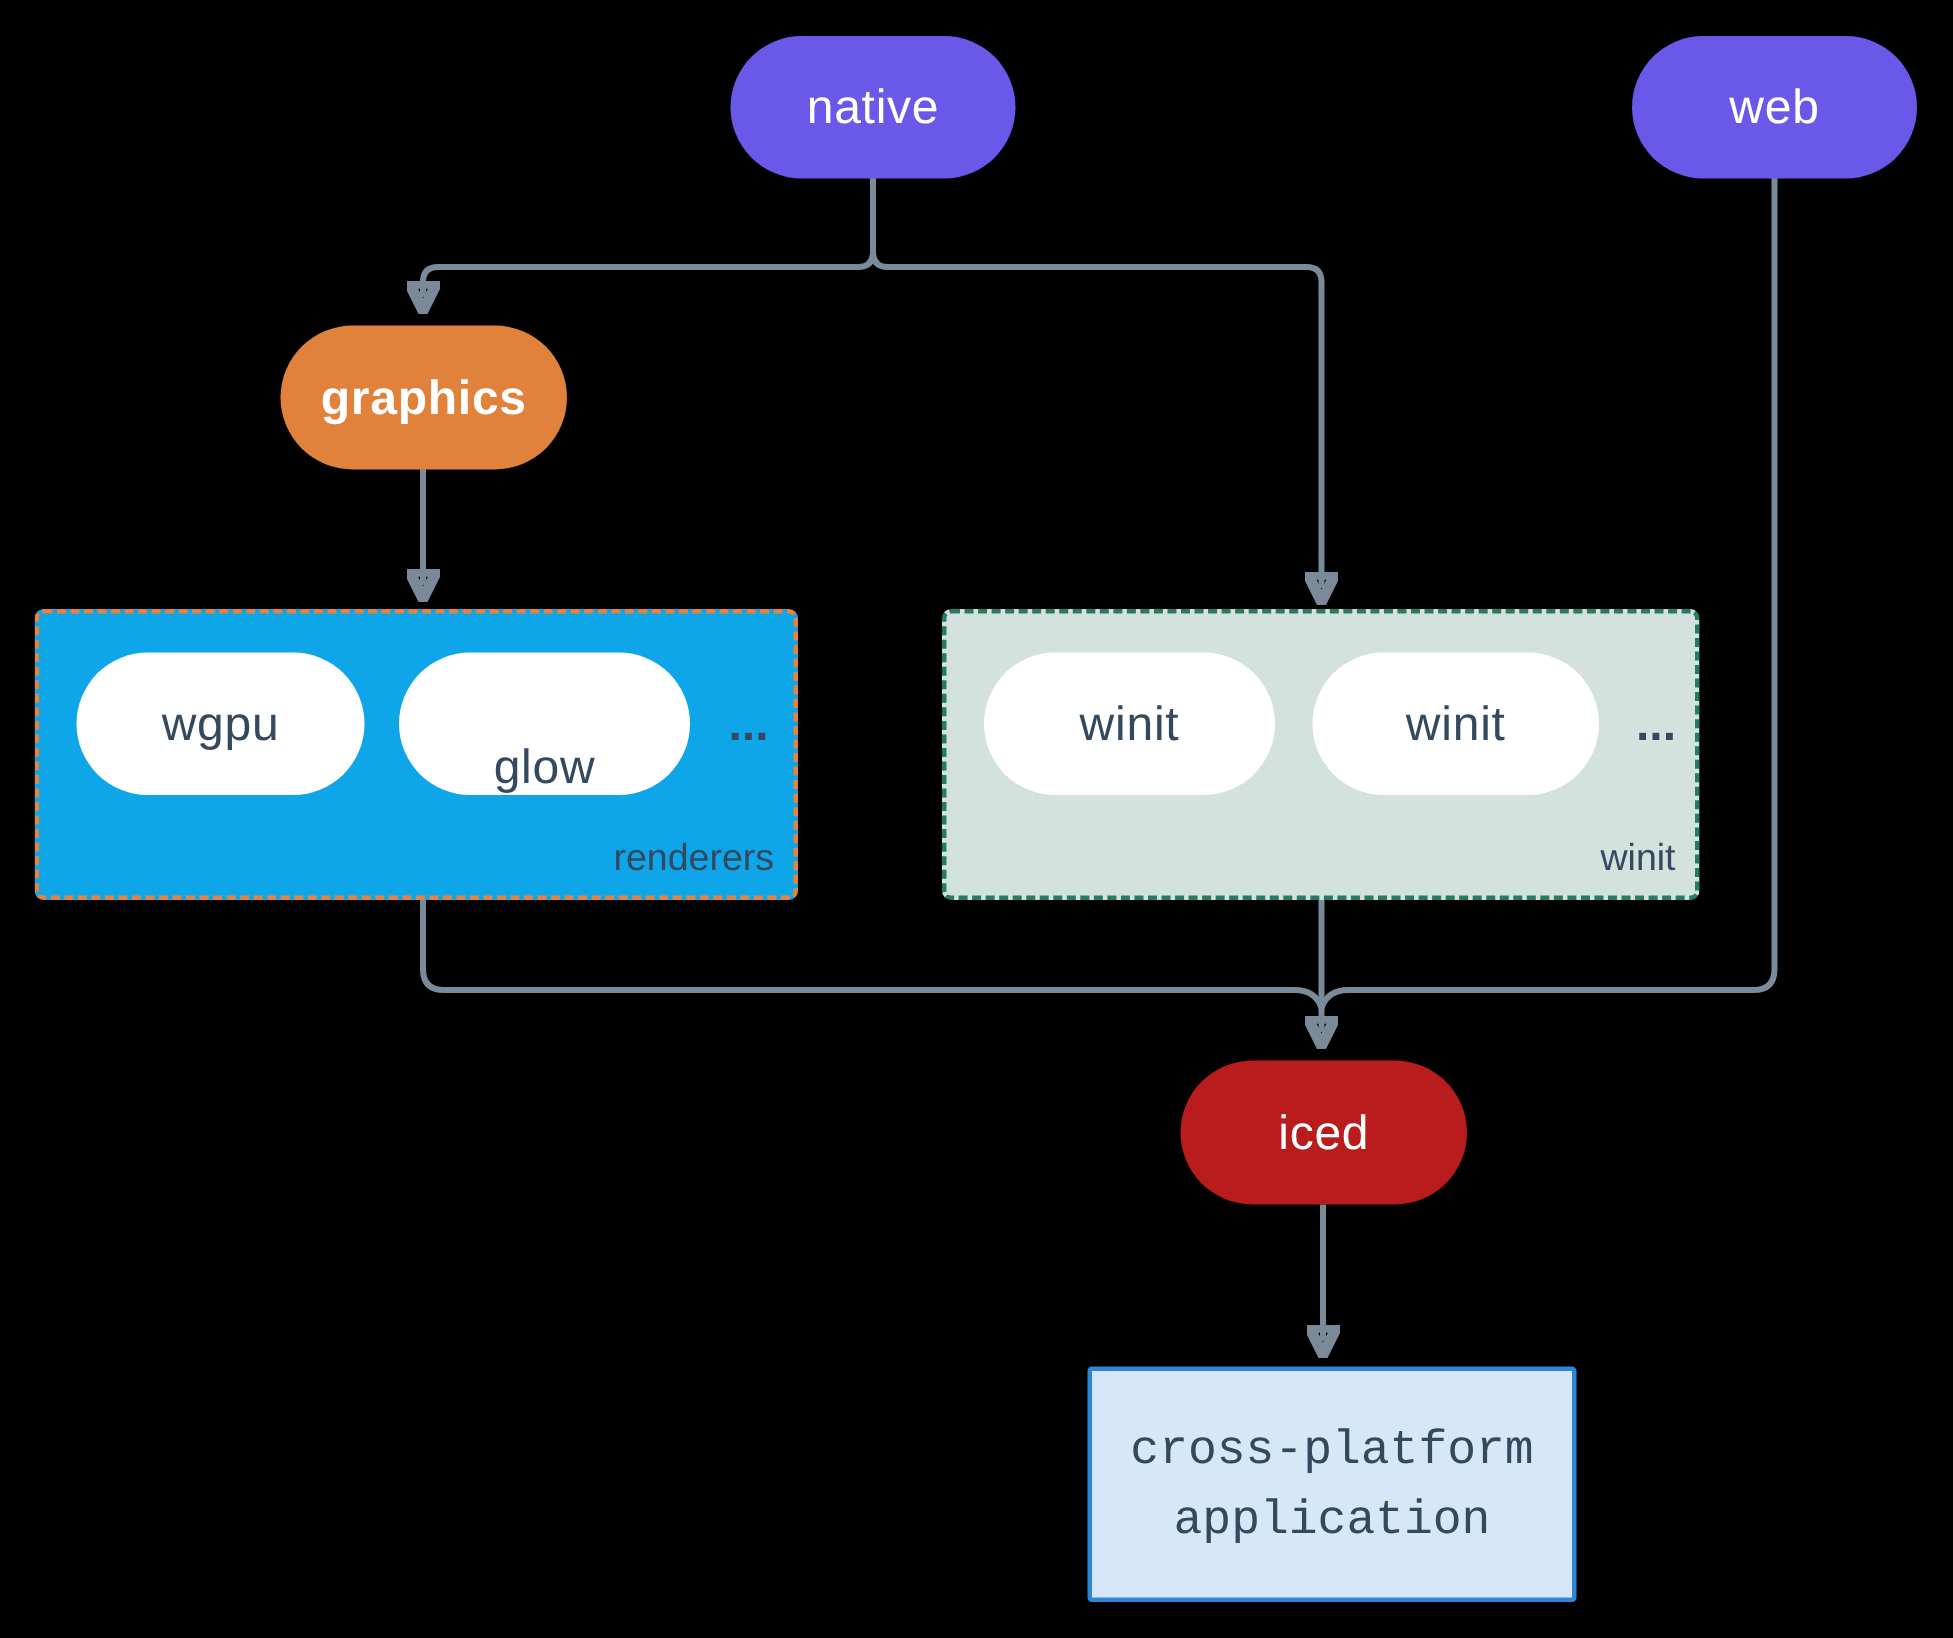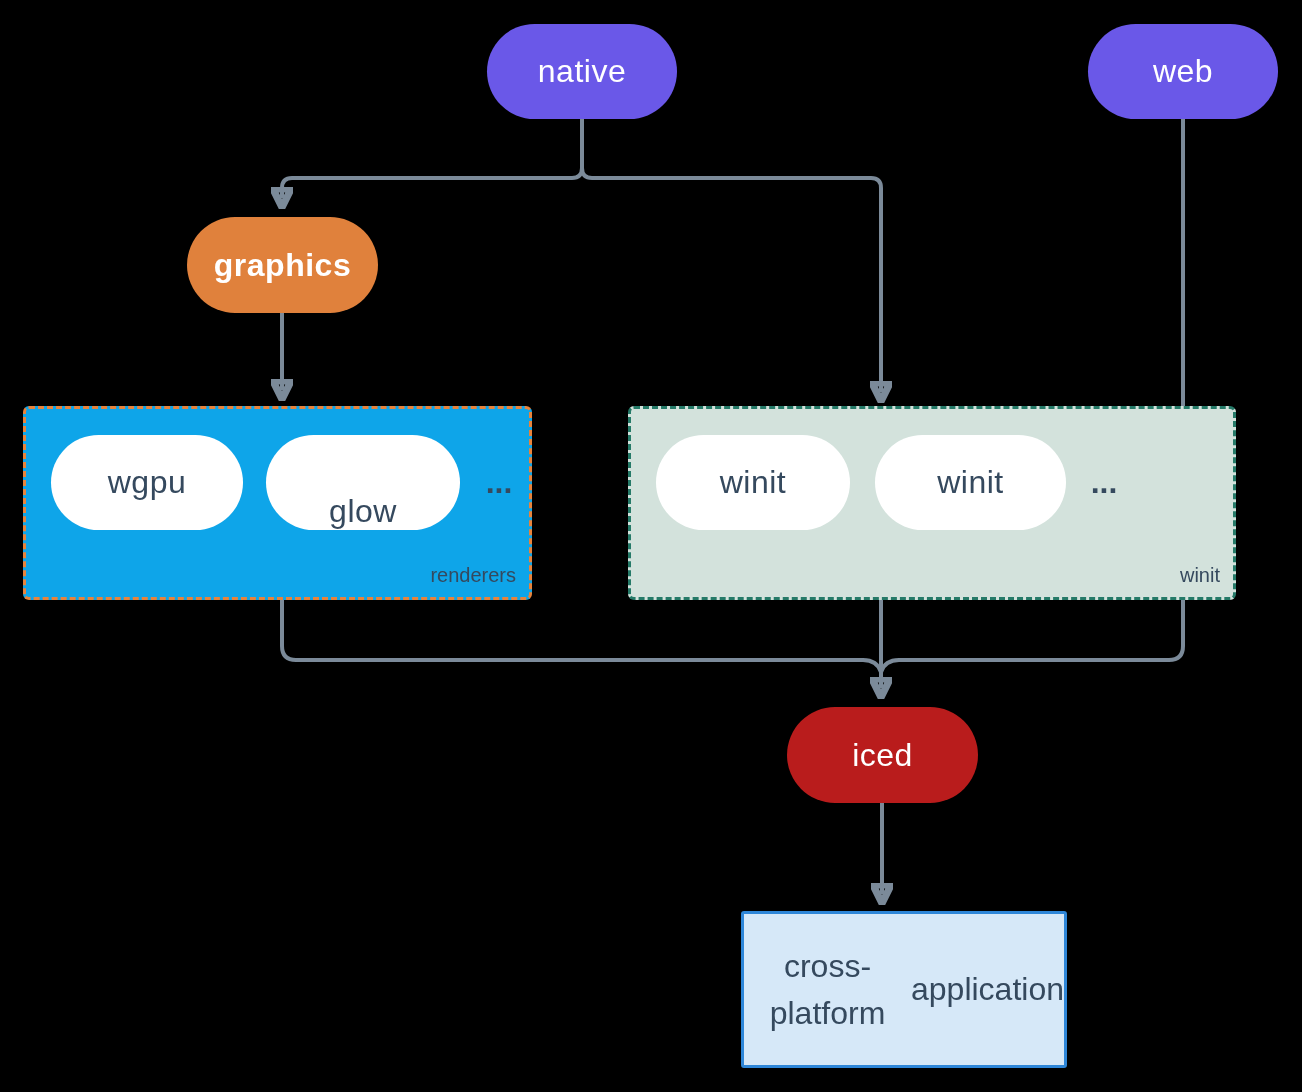--- a/index.html
+++ b/index.html
@@ -40,38 +40,39 @@
   .group.shells    { background: #D3E2DC; border: 3px dashed #257A68; }
   .group .ellipsis {
     position: absolute;
     top: 26px; height: 95px;
     display: flex; align-items: center; justify-content: center;
     color: #35495E; font-size: 32px; font-weight: bold;
   }
   .group .group-label {
     position: absolute;
     right: 13px; bottom: 10px;
-    color: #35495E; font-size: 20px;
+    color: #35495E; font-size: 25px;
   }
   .app-box {
     position: absolute;
-    left: 741px; top: 911px;
+    left: 725px; top: 911px;
     width: 326px; height: 157px;
     box-sizing: border-box;
     background: #D6E8F8;
     border: 3px solid #2E86D8;
     border-radius: 3px;
     display: flex;
-    flex-direction: row;
+    flex-direction: column;
     align-items: center;
     justify-content: center;
     color: #35495E;
     font-size: 32px;
     line-height: 47px;
     text-align: center;
+    font-family: Liberation Mono, monospace;
   }
 </style>
 </head>
 <body>
 
 <div id="canvas">
 
   <svg id="edges" viewBox="0 0 1302 1092" width="1302" height="1092" xmlns="http://www.w3.org/2000/svg">
     <defs>
       <marker id="arrow" viewBox="0 0 12 12" refX="6" refY="6" markerUnits="userSpaceOnUse" markerWidth="22" markerHeight="22" orient="auto">
@@ -103,21 +104,21 @@
     <div class="pill white" style="left:25px; top:26px; width:192px; height:95px;">
       <span>wgpu</span>
     </div>
     <div class="pill white" style="left:240px; top:26px; width:194px; height:95px;align-items:flex-end;">
       <span>glow</span>
     </div>
     <div class="ellipsis" style="left:448px; width:50px;">...</div>
     <div class="group-label">renderers</div>
   </div>
 
-  <div class="group shells" style="left:628px; top:406px; width:608px; height:194px;">
+  <div class="group shells" style="left:628px; top:406px; width:505px; height:194px;">
     <div class="pill white" style="left:25px; top:26px; width:194px; height:95px;">
       <span>winit</span>
     </div>
     <div class="pill white" style="left:244px; top:26px; width:191px; height:95px;">
       <span>winit</span>
     </div>
     <div class="ellipsis" style="left:448px; width:50px;">...</div>
     <div class="group-label">winit</div>
   </div>
 

